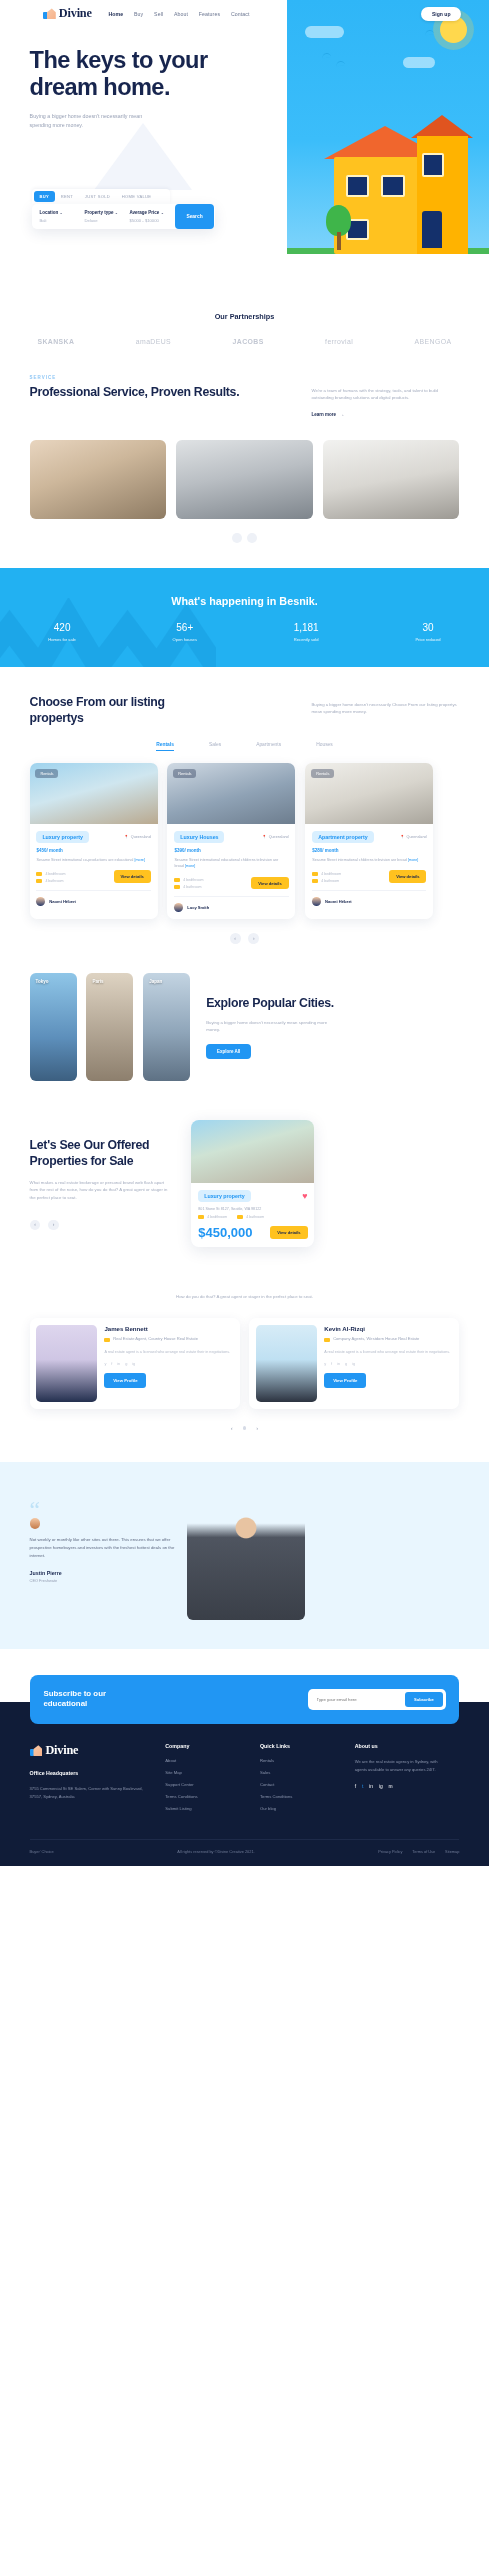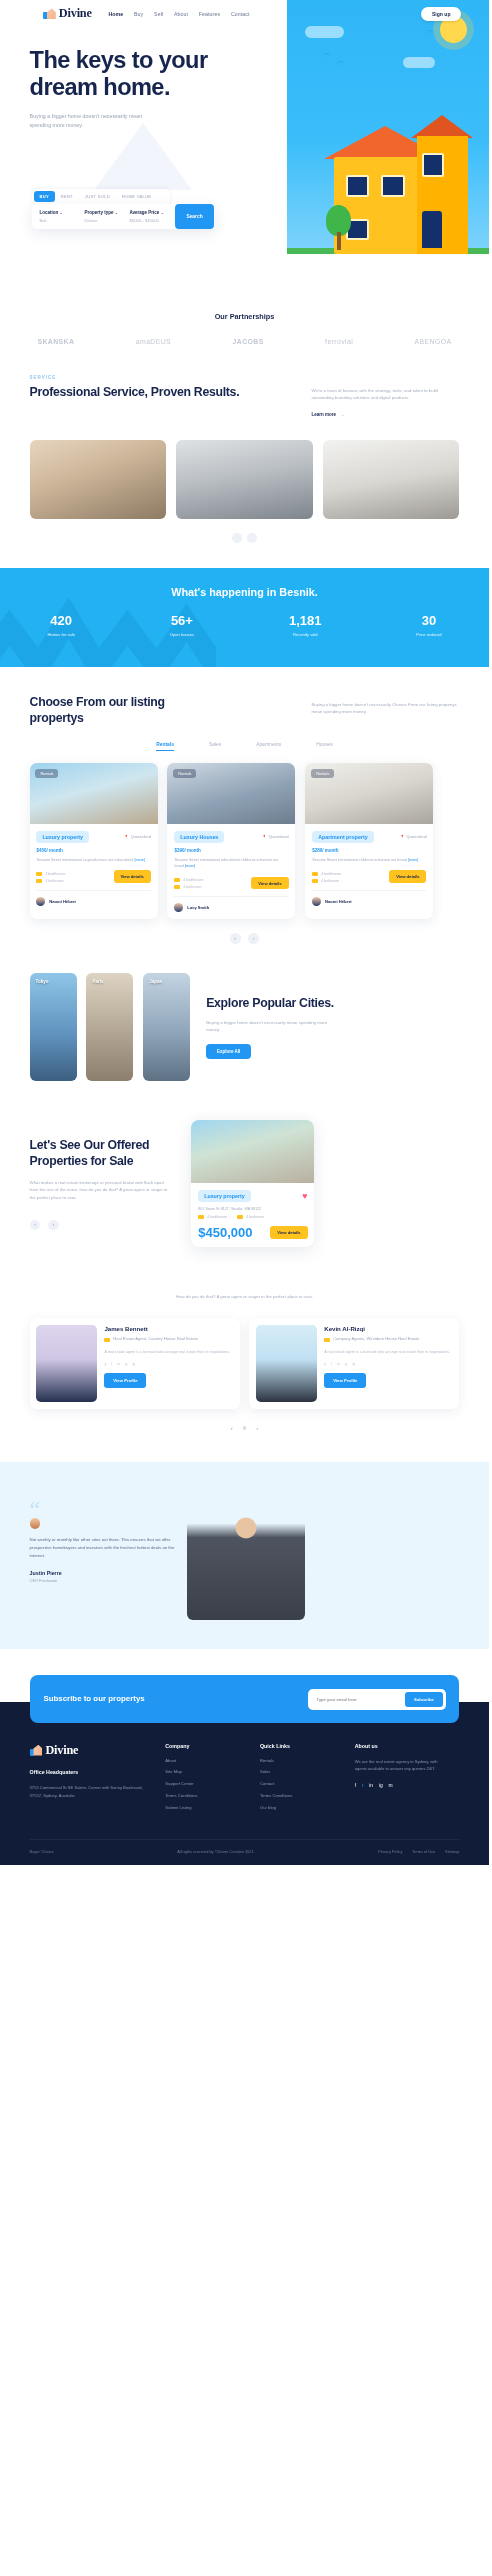--- a/index.html
+++ b/index.html
@@ -75,23 +75,23 @@
   .svc-imgs { display:flex; gap:9.9px; margin-top:19.7px;}
   .svc-img { flex:1; height:79px; border-radius:5.9px; background-size:cover;}
   .i1{background:linear-gradient(160deg,#e8d5bf 0%,#cdb79b 40%,#8e7b63 100%);}
   .i2{background:linear-gradient(170deg,#dfe2e4 0%,#b9bec3 45%,#7e858c 100%);}
   .i3{background:linear-gradient(170deg,#f2f2f0 0%,#d9d7d2 50%,#9d9a94 100%);}
   .dots { display:flex; gap:5.9px; justify-content:center; margin-top:13.8px;}
   .dots i { width:9.9px;height:9.9px;border-radius:50%; background:#eef1f7; display:block;}
   
   .stats { margin-top:25.6px; background:#22b1f2; height:99px; position:relative; overflow:hidden; color:#fff; text-align:center;}
   .zig { position:absolute; bottom:-9.9px; left:-19.7px; width:236px; height:79px; opacity:.22;}
-  .stats h2 { position:relative; font-size:10.8px; font-weight:800; padding-top:17px; line-height:1.35;}
+  .stats h2 { position:relative; font-size:10.8px; font-weight:800; padding-top:26px; line-height:1.35;}
   .stat-row { position:relative; display:flex; justify-content:space-around; margin-top:13.8px;}
-  .stat .n { font-size:13px; font-weight:700;}
+  .stat .n { font-size:10px; font-weight:400;}
   .stat .l { font-size:4.1px; opacity:.9; margin-top:3.9px;}
   
   .listing { padding-top:27.6px;}
   .listing-head { display:flex; justify-content:space-between; align-items:flex-start;}
   .ltabs { display:flex; justify-content:center; gap:35px; margin-top:15.8px;}
   .ltabs span { font-size:4.9px; color:#aab2c5;}
   .ltabs span.on { color:#2196f3; font-weight:bold; border-bottom:1.5px solid #2196f3; padding-bottom:3px;}
   .cards { display:flex; gap:9.9px; margin-top:11.8px;}
   .card { width:128px; flex:0 0 128px; background:#fff; border-radius:6.9px; box-shadow:0 3px 11.8px rgba(20,40,90,.09); overflow:hidden;}
   .card-img { height:61px; position:relative; }
@@ -560,21 +560,21 @@
         <div class="testi-av"></div>
         <p>Not weekly or monthly like other sites out there. This ensures that we offer prospective homebuyers and investors with the freshest hottest deals on the internet.</p>
         <div class="testi-name">Justin Pierre</div>
         <div class="testi-role">CEO Freshwate</div>
       </div>
       <div class="testi-photo"></div>
     </div>
   </section>
 
   <section class="news">
-    <h3>Subscribe to our propertys</h3>
+    <h3>Subscribe to our educational</h3>
     <div class="news-form">
       <input type="text" placeholder="Type your email here" style="">
       <button>Subscribe</button>
     </div>
   </section>
 
   <footer class="footer">
     <div class="f-grid">
       <div class="f-col1">
         <div class="f-logo">

